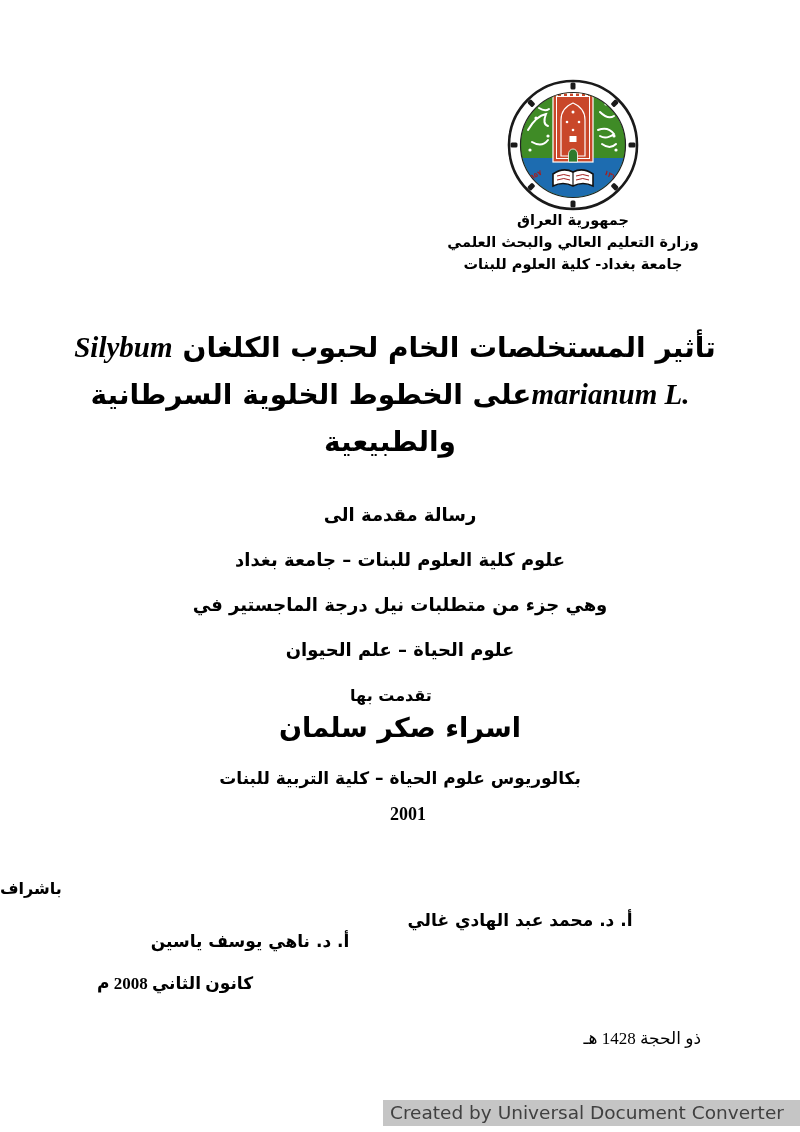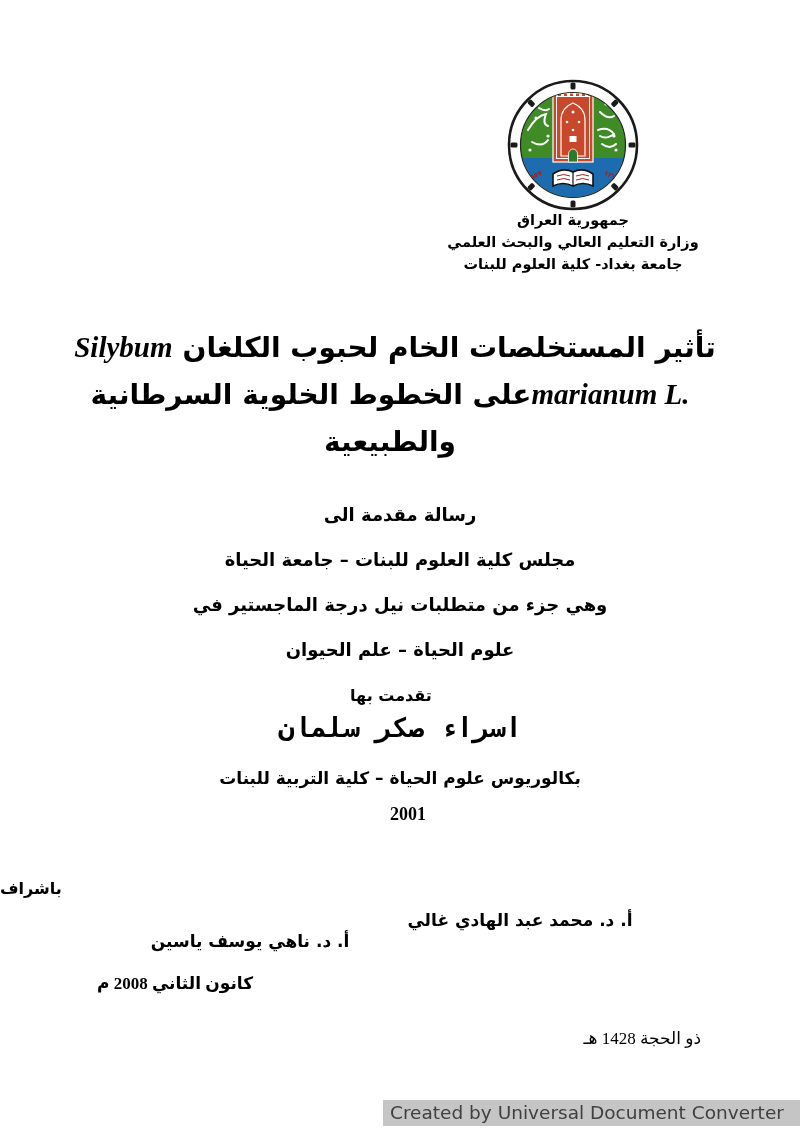--- a/index.html
+++ b/index.html
@@ -20,21 +20,21 @@
     font-size:28px;line-height:47px;font-weight:bold;}
   .thesis-title .la{font-family:"Liberation Serif",serif;font-style:italic;font-weight:bold;font-size:29px;}
   .thesis-title .la-gap{margin:0 10px;}
 
   
   .submission{left:100px;top:492px;width:600px;direction:rtl;text-align:center;
     font-size:18px;line-height:45px;font-weight:bold;}
 
   
   .author-intro{left:0;top:686px;width:782px;font-size:16px;font-weight:bold;text-align:center;direction:rtl;}
-  .author-name{left:0;top:712px;width:800px;font-size:27px;font-weight:bold;text-align:center;direction:rtl;font-family:Liberation Mono, monospace;}
+  .author-name{left:0;top:712px;width:800px;font-size:27px;font-weight:bold;text-align:center;direction:rtl;}
   .author-degree{left:0;top:768px;width:800px;font-size:17px;font-weight:bold;text-align:center;direction:rtl;}
   .author-year{left:0;top:804px;width:800px;font-size:18px;font-weight:bold;text-align:center;
     font-family:"Liberation Serif","DejaVu Sans",serif;padding-left:8px;}
 
   
   .supervision-label{left:0;top:879px;width:800px;font-size:16px;font-weight:bold;text-align:left;direction:rtl;}
   .supervisor-right{left:380px;top:910px;width:280px;font-size:17px;font-weight:bold;text-align:center;direction:rtl;}
   .supervisor-left{left:140px;top:910px;width:220px;font-size:17px;font-weight:bold;text-align:center;direction:rtl;margin-top:21px;}
 
   
@@ -140,21 +140,21 @@
   </div>
 
   <div class="abs thesis-title">
     <div><span class="ar">تأثير المستخلصات الخام لحبوب الكلغان</span><span class="la la-gap">Silybum</span></div>
     <div><span class="la" dir="ltr">marianum L.</span><span class="ar">على الخطوط الخلوية السرطانية</span></div>
     <div><span class="ar">والطبيعية</span></div>
   </div>
 
   <div class="abs submission">
     <div>رسالة مقدمة الى</div>
-    <div>مجلس كلية العلوم للبنات – جامعة الحياة</div>
+    <div>علوم كلية العلوم للبنات – جامعة بغداد</div>
     <div>وهي جزء من متطلبات نيل درجة الماجستير في</div>
     <div>علوم الحياة – علم الحيوان</div>
   </div>
 
   <div class="abs author-intro">تقدمت بها</div>
   <div class="abs author-name">اسراء صكر سلمان</div>
   <div class="abs author-degree">بكالوريوس علوم الحياة – كلية التربية للبنات</div>
   <div class="abs author-year">2001</div>
 
   <div class="abs supervision-label">باشراف</div>

